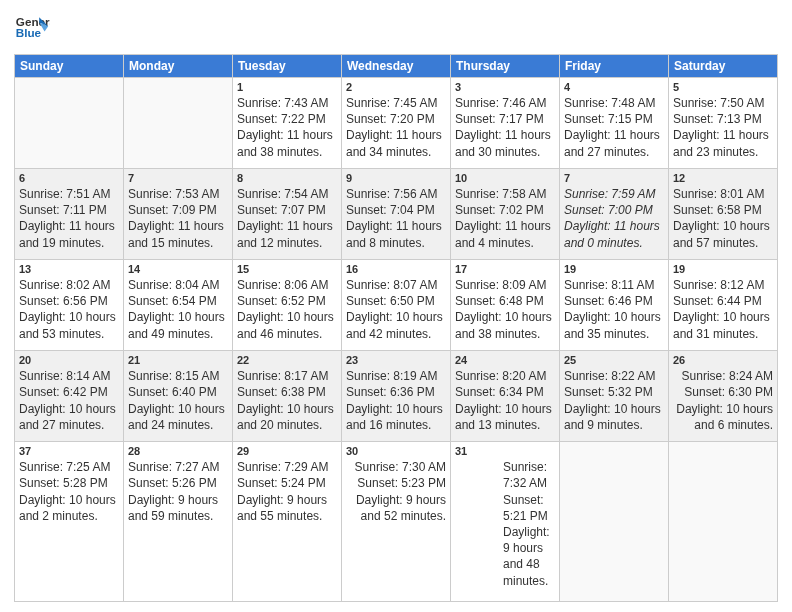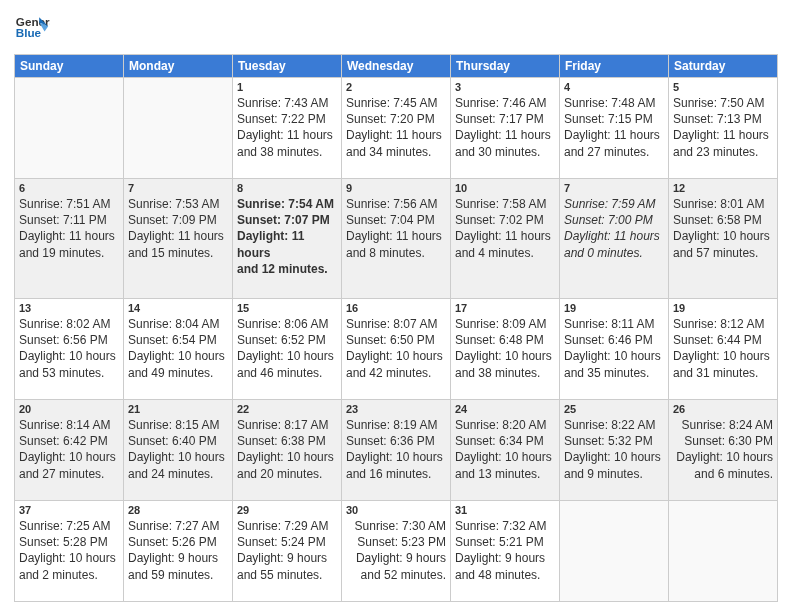--- a/index.html
+++ b/index.html
@@ -171,21 +171,21 @@
           </td>
           <td class="row-shade">
             <span class="day-num">7</span>
             <div class="day-info" style="white-space: pre-line;">Sunrise: 7:53 AM
 Sunset: 7:09 PM
 Daylight: 11 hours
 and 15 minutes.</div>
           </td>
           <td class="row-shade">
             <span class="day-num">8</span>
-            <div class="day-info" style="white-space: pre-line; font-weight: bold;">Sunrise: 7:54 AM
+            <div class="day-info" style="white-space: pre-line;">Sunrise: 7:54 AM
 Sunset: 7:07 PM
 Daylight: 11 hours
 and 12 minutes.</div>
           </td>
           <td class="row-shade">
             <span class="day-num">9</span>
             <div class="day-info" style="white-space: pre-line;">Sunrise: 7:56 AM
 Sunset: 7:04 PM
 Daylight: 11 hours
 and 8 minutes.</div>
@@ -338,21 +338,21 @@
           </td>
           <td class="row-white">
             <span class="day-num">30</span>
             <div class="day-info" style="white-space: pre-line; text-align: right;">Sunrise: 7:30 AM
 Sunset: 5:23 PM
 Daylight: 9 hours
 and 52 minutes.</div>
           </td>
           <td class="row-white">
             <span class="day-num">31</span>
-            <div class="day-info" style="white-space: pre-line;">Sunrise: 7:32 AM
+            <div class="day-info" style="white-space: pre-line; margin-left: 48px;">Sunrise: 7:32 AM
 Sunset: 5:21 PM
 Daylight: 9 hours
 and 48 minutes.</div>
           </td>
           <td class="empty row-white"></td>
           <td class="empty row-white"></td>
         </tr>
       </tbody>
   </table>
 </div>

